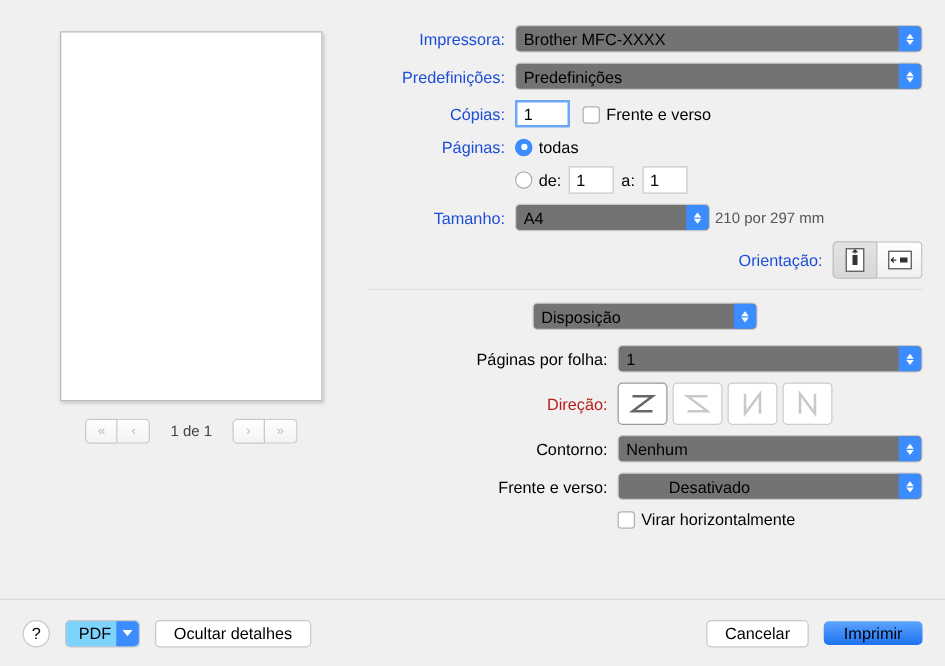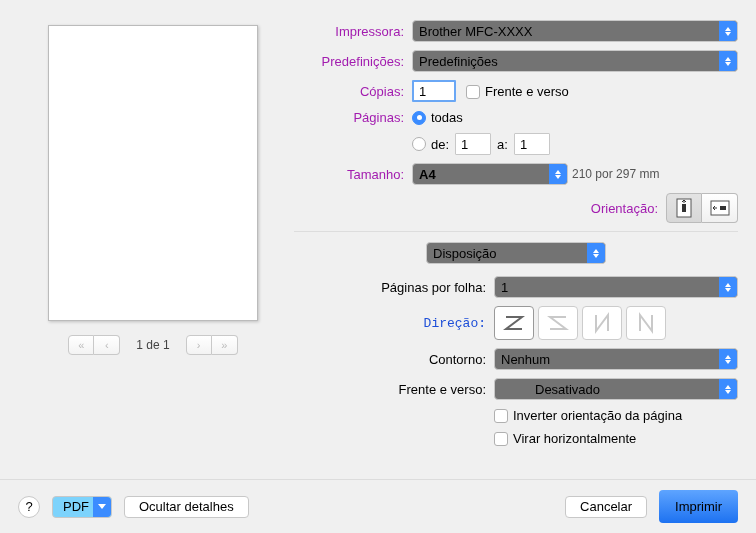--- a/index.html
+++ b/index.html
@@ -8,21 +8,21 @@
 .left { width: 270px; display: flex; flex-direction: column; align-items: center; }
 .preview { width: 210px; height: 296px; background: #fff; border: 1px solid #bbb; box-shadow: 1px 1px 3px rgba(0,0,0,0.2); margin-top: 5px; }
 .pager { display: flex; align-items: center; gap: 0; margin-top: 14px; }
 .pager .seg { display: flex; }
 .pager .btn { width: 26px; height: 20px; border: 1px solid #c9c9c9; background: linear-gradient(#fff,#f3f3f3); display: flex; align-items: center; justify-content: center; color: #bbb; font-size: 11px; }
 .pager .btn:first-child { border-radius: 4px 0 0 4px; }
 .pager .btn:last-child { border-radius: 0 4px 4px 0; border-left: none; }
 .pager .lbl { margin: 0 16px; font-size: 12px; color: #444; }
 .right { flex: 1; padding-left: 6px; }
 .row { display: flex; align-items: center; margin-bottom: 8px; }
-.lab { text-align: right; width: 110px; margin-right: 8px; color: #a21caf; }
+.lab { text-align: right; width: 110px; margin-right: 8px; color: #1d4ed8; }
 .sel { position: relative; flex: 1; height: 22px; border: 1px solid #c8c8c8; border-radius: 4px; background: #737373; display: flex; align-items: center; padding: 0 6px; font-size: 13px; }
 .sel .arr { position: absolute; right: 0; top: 0; width: 18px; height: 100%; background: #3b8cff; border-radius: 0 4px 4px 0; display: flex; flex-direction: column; align-items: center; justify-content: center; }
 .sel .arr::before { content: ""; border-left: 3px solid transparent; border-right: 3px solid transparent; border-bottom: 4px solid #fff; margin-bottom: 1px; }
 .sel .arr::after { content: ""; border-left: 3px solid transparent; border-right: 3px solid transparent; border-top: 4px solid #fff; }
 .input { height: 22px; border: 1px solid #c8c8c8; border-radius: 1px; background: #fff; padding: 0 5px; font-size: 13px; }
 .focus { border: 2px solid #6aa7f5; background: #fff; }
 .cb { width: 14px; height: 14px; border: 1px solid #b0b0b0; border-radius: 3px; background: #fff; display: inline-block; vertical-align: middle; margin-right: 5px; }
 .radio { width: 14px; height: 14px; border: 1px solid #b0b0b0; border-radius: 50%; background: #fff; display: inline-flex; align-items: center; justify-content: center; margin-right: 5px; }
 .radio.sel-r { background: #3b8cff; border-color: #3b8cff; }
 .radio.sel-r::after { content: ""; width: 5px; height: 5px; background: #fff; border-radius: 50%; }
@@ -31,28 +31,28 @@
 .segbtn:last-child { border-radius: 0 4px 4px 0; border-left: none; }
 .segbtn.active { background: linear-gradient(#e3e3e3,#d8d8d8); }
 .hr { border: none; border-top: 1px solid #ddd; margin: 6px 0 10px 0; }
 .dirbtn { width: 40px; height: 34px; border: 1px solid #ccc; background: #fff; margin-right: 4px; border-radius: 4px; display: inline-flex; align-items: center; justify-content: center; }
 .dirbtn svg { opacity: 0.35; }
 .dirbtn.active { border-color: #999; }
 .dirbtn.active svg { opacity: 1; }
 .right2 { padding-left: 44px; }
 .row2 { display: flex; align-items: center; margin-bottom: 8px; }
 .lab2 { text-align: right; width: 148px; margin-right: 8px; }
-.disabled { color: #1d4ed8; font-family: Liberation Mono, monospace; }
+.disabled { color: #b91c1c; }
 .footer { position: absolute; left: 0; right: 0; bottom: 0; height: 54px; border-top: 1px solid #dcdcdc; display: flex; align-items: center; padding: 0 18px; background: #f0f0f0; }
 .helpbtn { width: 22px; height: 22px; border: 1px solid #c8c8c8; border-radius: 11px; background: #fff; display: flex; align-items: center; justify-content: center; color: #666; margin-right: 12px; }
 .pdfbtn { height: 22px; border: 1px solid #c8c8c8; border-radius: 4px; background: #7dd3fc; display: flex; align-items: center; padding: 0 22px 0 10px; position: relative; margin-right: 12px; }
 .pdfbtn .arr2 { position: absolute; right: 0; top: 0; width: 18px; height: 100%; background: #3b8cff; border-radius: 0 4px 4px 0; display: flex; align-items: center; justify-content: center; }
 .pdfbtn .arr2::after { content: ""; border-left: 4px solid transparent; border-right: 4px solid transparent; border-top: 5px solid #fff; }
 .stdbtn { height: 22px; border: 1px solid #c8c8c8; border-radius: 4px; background: #fff; padding: 0 14px; display: flex; align-items: center; }
-.primarybtn { height: 33px; border: none; border-radius: 4px; background: linear-gradient(#5ea4ff,#1d72f1); color: #fff; padding: 0 16px; display: flex; align-items: center; margin-left: 12px; }
+.primarybtn { height: 19px; border: none; border-radius: 4px; background: linear-gradient(#5ea4ff,#1d72f1); color: #fff; padding: 0 16px; display: flex; align-items: center; margin-left: 12px; }
 .spacer { flex: 1; }
 </style>
 </head>
 <body>
 
 <div class="main">
   <div class="left">
     <div class="preview"></div>
     <div class="pager">
       <div class="seg">
@@ -101,21 +101,21 @@
       <div class="lab"></div>
       <span class="radio"></span>
       <span>de:</span>
       <input class="input" style="width: 36px; margin: 0px 6px;" value="1">
       <span>a:</span>
       <input class="input" style="width: 36px; margin-left: 6px;" value="1">
     </div>
 
     <div class="row">
       <div class="lab">Tamanho:</div>
-      <div class="sel" style="flex:0 0 156px;font-weight:bold;">
+      <div class="sel" style="flex:0 0 156px;">
         <span>A4</span>
           <div class="arr"></div>
       </div>
       <span style="margin-left:4px; font-size:12px; color:#555;">210 por 297 mm</span>
     </div>
 
     <div class="row" style="margin-top:4px;justify-content:flex-end;">
       <div class="lab">Orientação:</div>
       <div style="display:flex;">
         <div class="segbtn active">
@@ -185,25 +185,20 @@
       <div class="row2">
         <div class="lab2">Frente e verso:</div>
         <div class="sel" style="flex:1;padding-left:40px;">
           <span>Desativado</span>
             <div class="arr"></div>
         </div>
       </div>
       <div class="row2">
         <div class="lab2"></div>
         <span class="cb"></span>
-        <span>Inverter orientação da página</span>
-      </div>
-      <div class="row2">
-        <div class="lab2"></div>
-        <span class="cb"></span>
         <span>Virar horizontalmente</span>
       </div>
     </div>
   </div>
 </div>
 
 <div class="footer">
   <div class="helpbtn">
       <span>?</span>
     </div>

